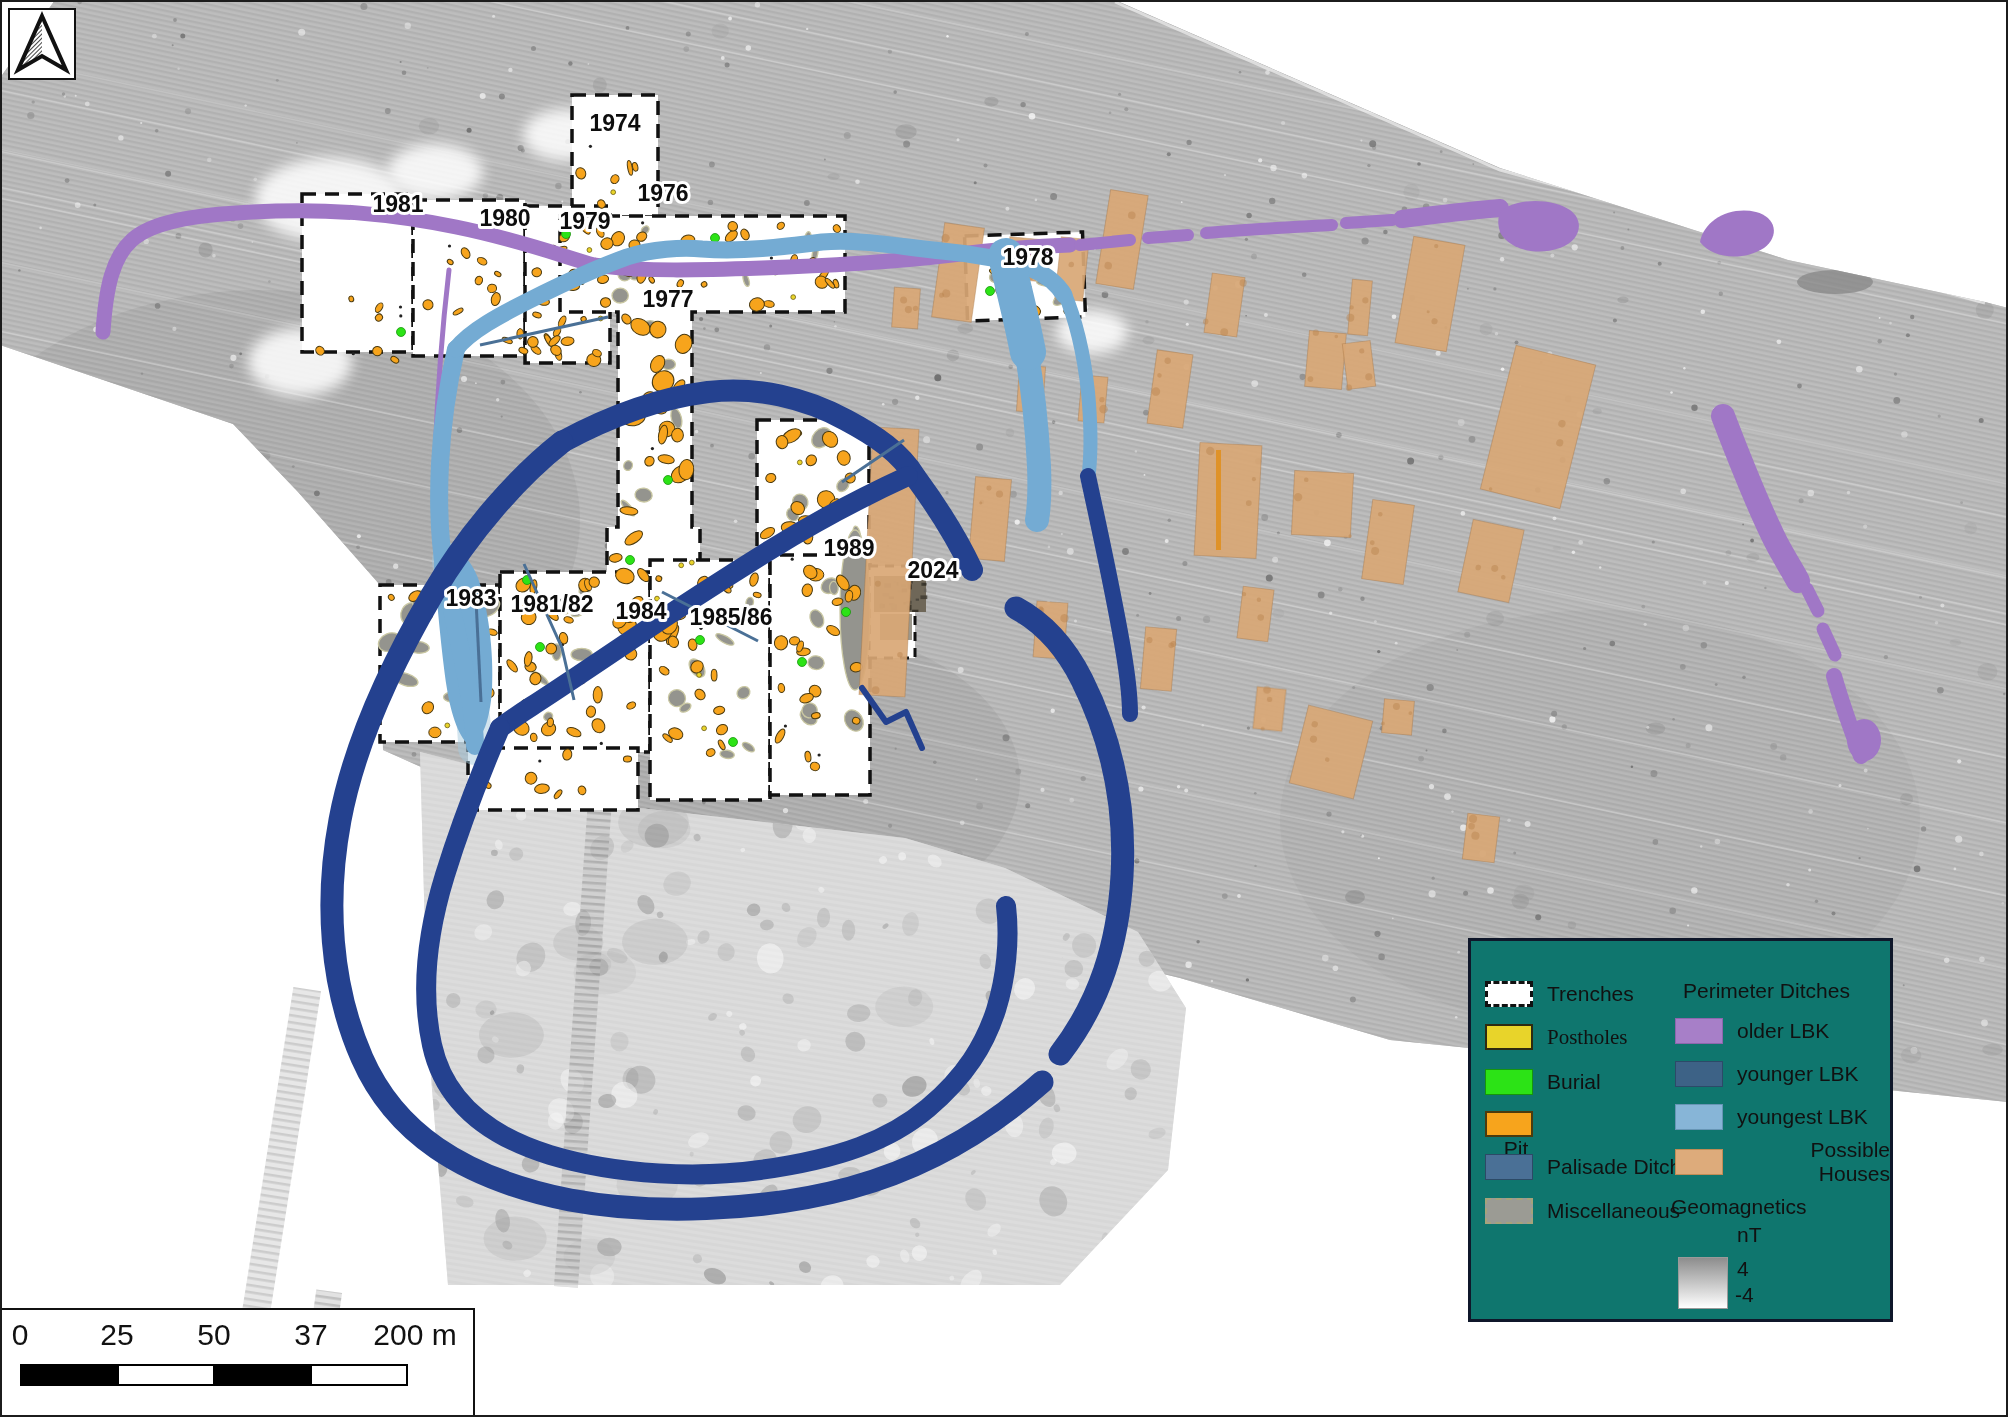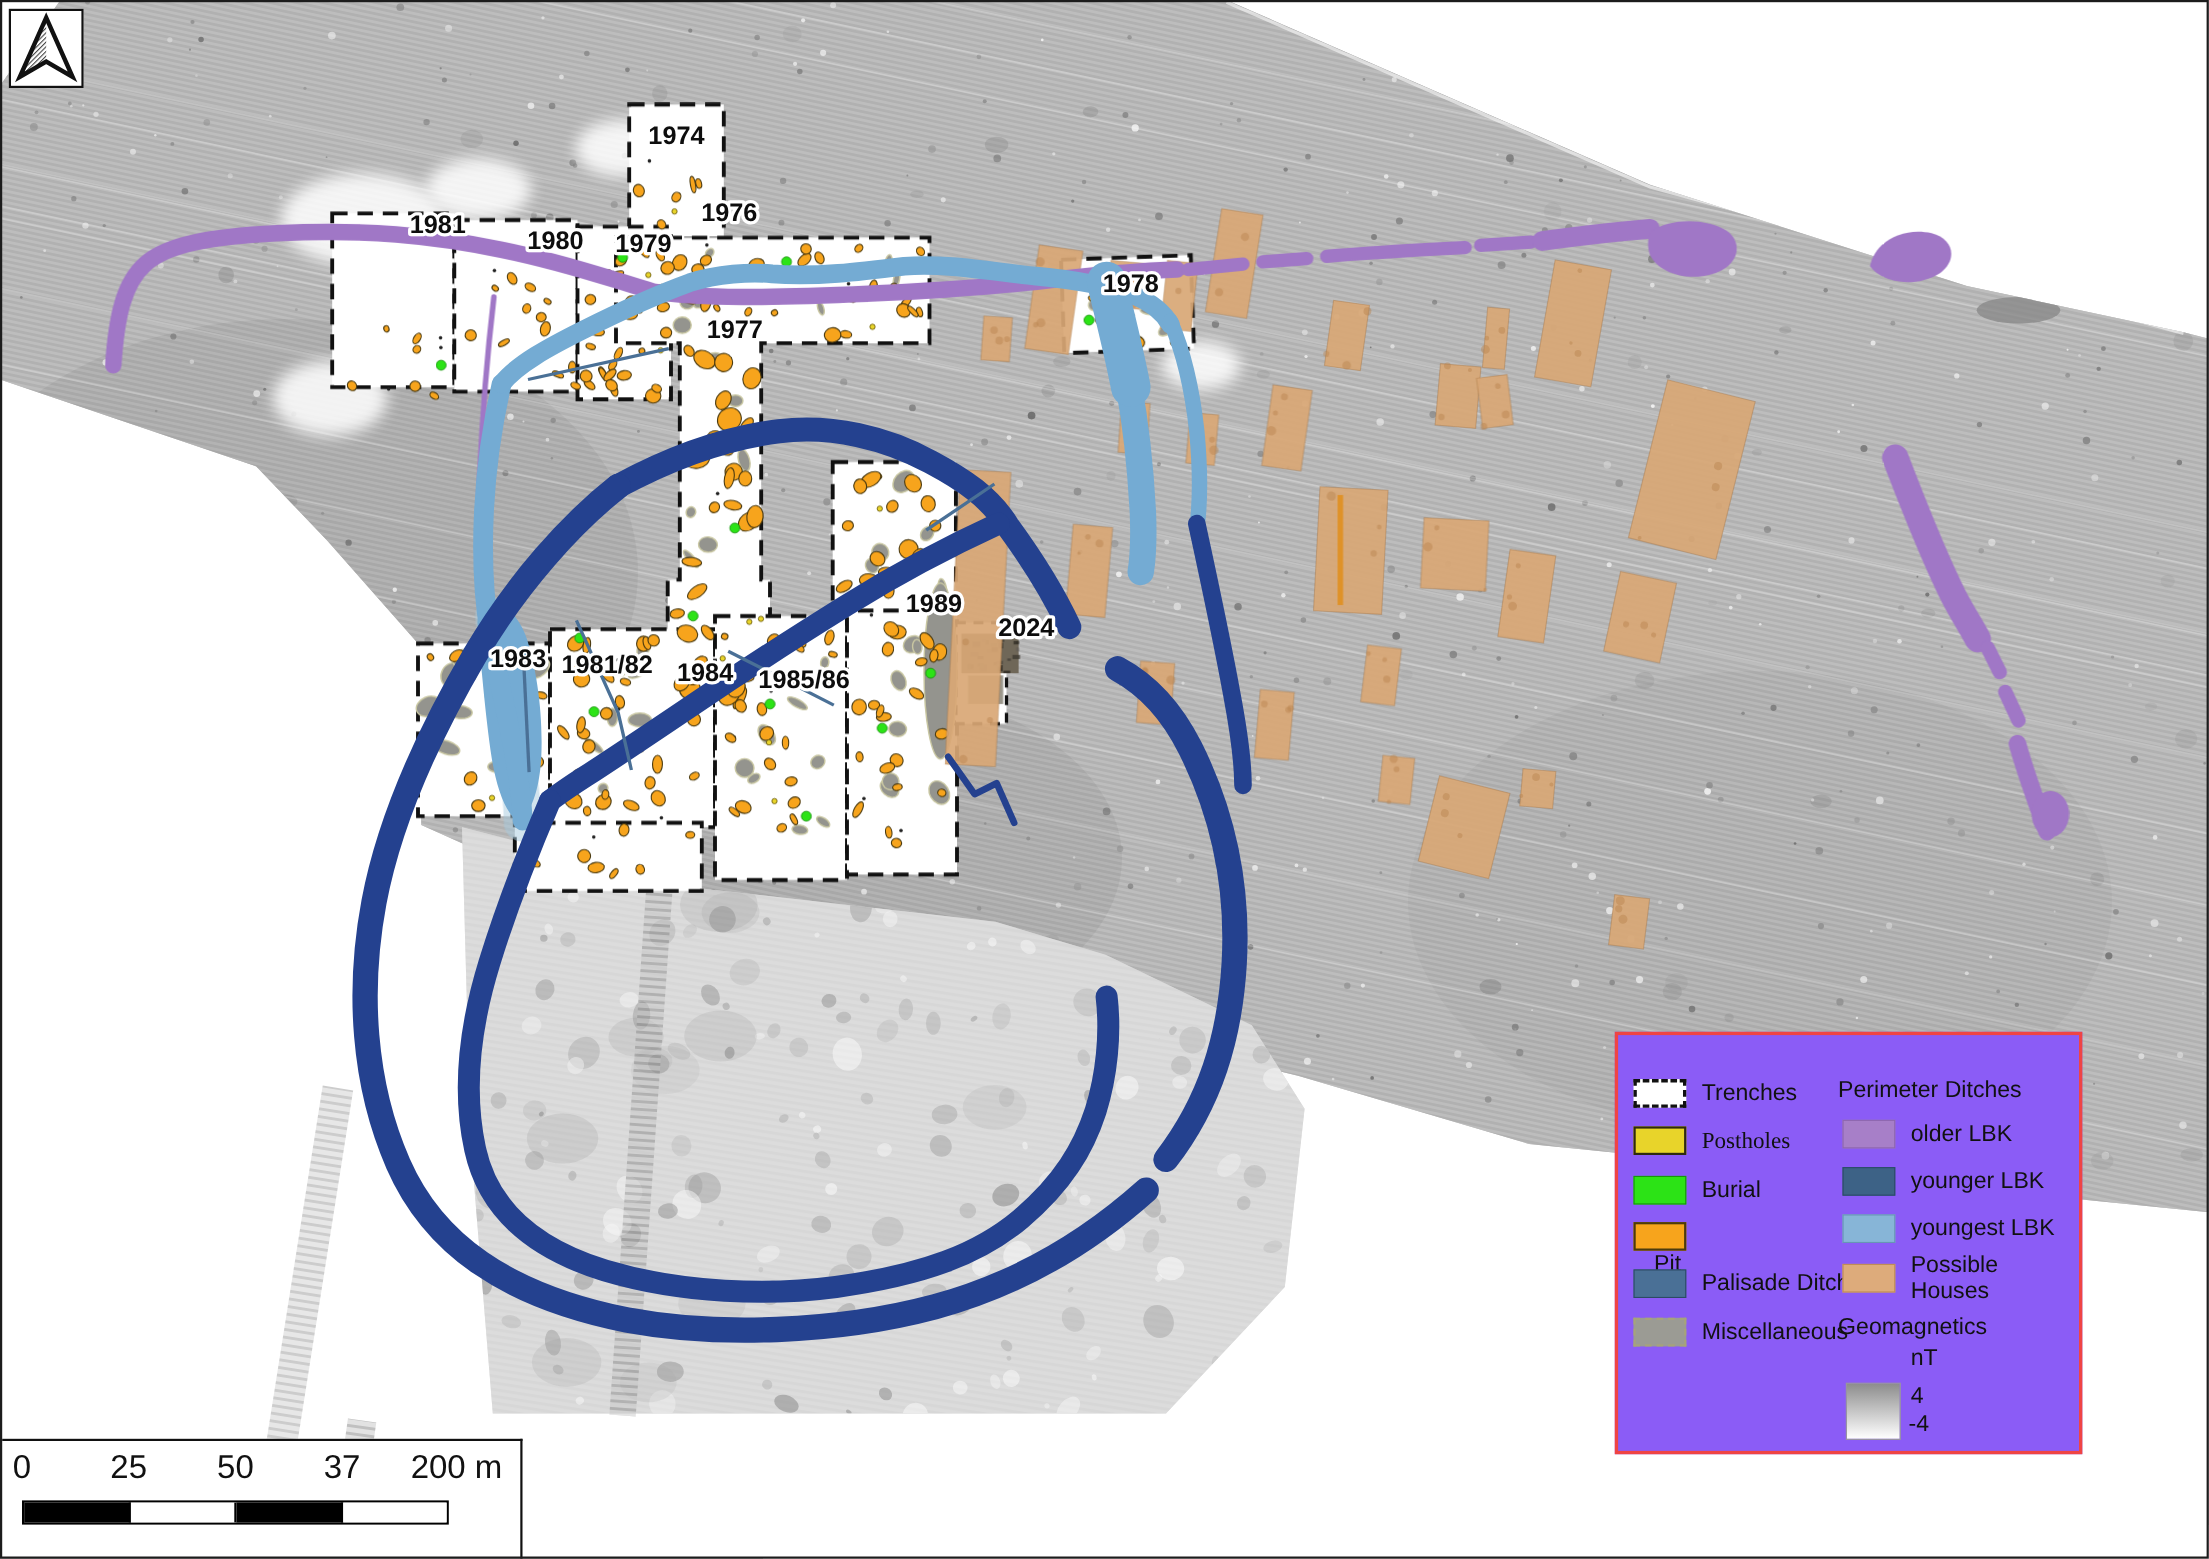--- a/index.html
+++ b/index.html
@@ -10,21 +10,21 @@
   
   .north-box{position:absolute;left:8px;top:8px;width:64px;height:68px;background:#fff;border:2px solid #111;z-index:50;}
   
   .scalebar{position:absolute;left:2px;top:1308px;width:471px;height:107px;background:#fff;border:2px solid #111;border-left:none;z-index:50;}
   .scalebar .tick{position:absolute;top:8px;transform:translateX(-50%);font-size:30px;color:#111;white-space:nowrap;}
   .scalebar .bar{position:absolute;left:18px;top:54px;width:388px;height:22px;display:flex;border:2px solid #000;box-sizing:border-box;}
   .scalebar .seg{flex:1;border-right:2px solid #000;}
   .scalebar .seg:last-child{border-right:none;}
   .seg.b{background:#000;} .seg.w{background:#fff;}
   
-  .legend{position:absolute;left:1468px;top:938px;width:425px;height:384px;background:#8b5cf6;border:3px solid #ef4444;box-sizing:border-box;z-index:50;font-size:21px;color:#111;}
+  .legend{position:absolute;left:1468px;top:938px;width:425px;height:384px;background:#0f766e;border:3px solid #0f172a;box-sizing:border-box;z-index:50;font-size:21px;color:#111;text-align:right;}
   .legend .row{position:absolute;height:30px;display:flex;align-items:center;}
   .legend .sw{width:48px;height:26px;box-sizing:border-box;margin-right:14px;flex:0 0 auto;}
   .legend .hdr{position:absolute;white-space:nowrap;}
   .sw-trenches{background:#fff;border:3px dashed #111;}
   .sw-postholes{background:#e8d42a;border:2px solid #2e2a10;}
   .sw-burial{background:#2ce316;border:1px solid #17950c;}
   .sw-pit{background:#f7a41c;border:2px solid #4c3b0d;}
   .sw-palisade{background:#4a7096;border:1px solid #2c4a66;}
   .sw-misc{background:#9b9b94;border:2px dashed #a6a37b;}
   .sw-older{background:#a77fc8;border:1px solid #8d66ad;}
@@ -1782,21 +1782,21 @@
         </div>
         <div class="row" style="left: 14px; top: 211px;">
           <div class="sw sw-palisade"></div>
           <span>Palisade Ditch</span>
         </div>
         <div class="row" style="left: 14px; top: 255px;">
           <div class="sw sw-misc"></div>
           <span>Miscellaneous</span>
         </div>
       </div>
-    <div class="hdr" style="left:200px;top:38px;">Perimeter Ditches</div>
+    <div class="hdr" style="left:212px;top:38px;">Perimeter Ditches</div>
     <div id="legendRight">
         <div class="row" style="left: 204px; top: 75px;">
           <div class="sw sw-older"></div>
           <span>older LBK</span>
         </div>
         <div class="row" style="left: 204px; top: 118px;">
           <div class="sw sw-younger"></div>
           <span>younger LBK</span>
         </div>
         <div class="row" style="left: 204px; top: 161px;">

